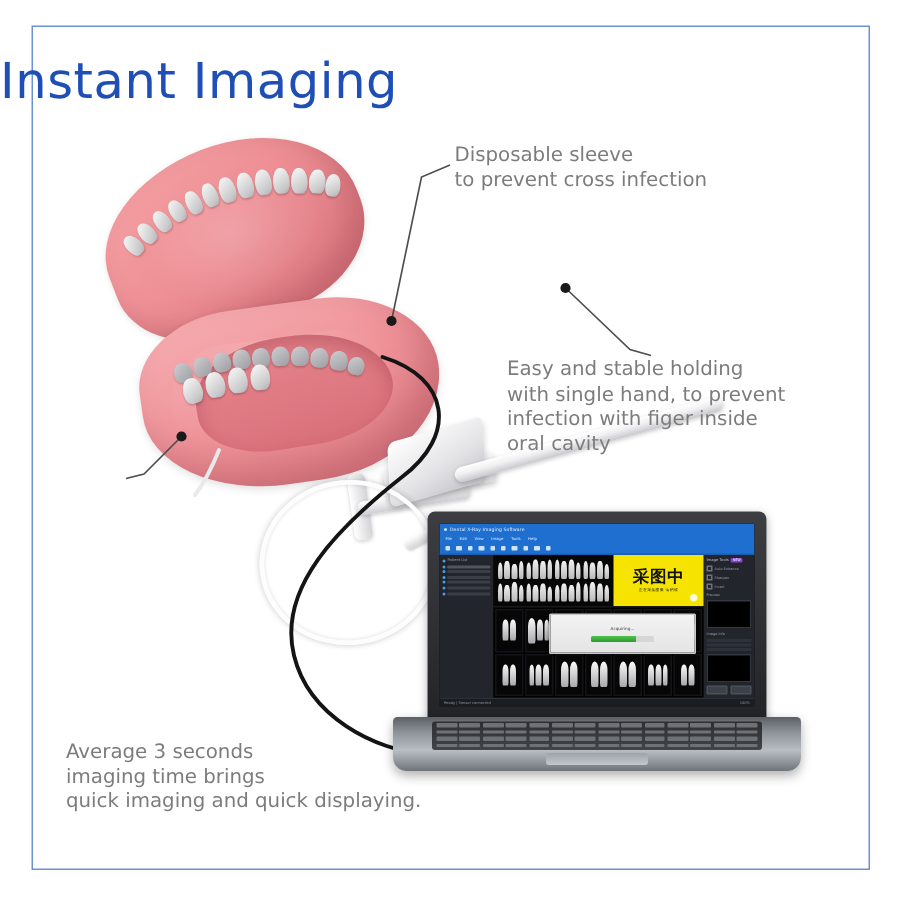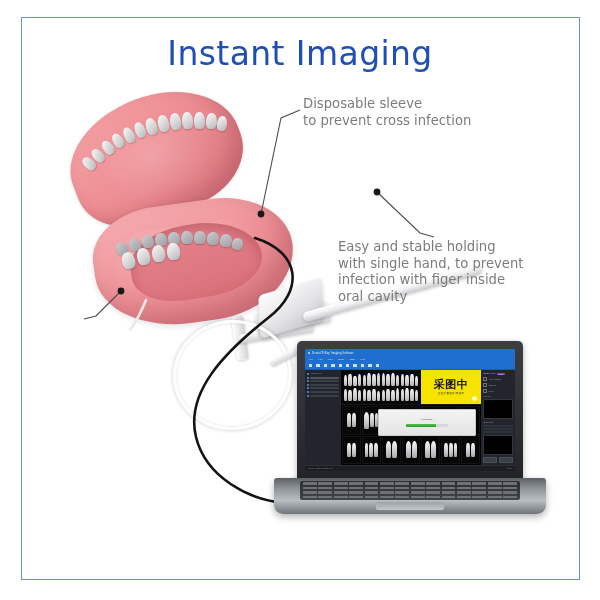--- a/index.html
+++ b/index.html
@@ -12,21 +12,21 @@
 
   
   .frame{
     position:absolute;left:21px;top:17px;width:559px;height:563px;
     border:1.6px solid #6a93cd;box-sizing:border-box;background:transparent;
     pointer-events:none;
   }
 
   
   .title{
-    position:absolute;left:0;top:34px;width:600px;text-align:center;
+    position:absolute;left:0;top:34px;width:600px;
     font-size:33px;font-weight:400;letter-spacing:.4px;
     color:#1f4fb6;font-family:"DejaVu Sans","Liberation Sans",sans-serif;
   }
 
   
   .note{
     position:absolute;color:#7c7c7c;font-size:13.2px;line-height:16.5px;
     font-family:"DejaVu Sans","Liberation Sans",sans-serif;white-space:pre-line;
   }
   .note-sleeve{left:303px;top:96px;width:225px;}
@@ -119,21 +119,21 @@
     background:linear-gradient(90deg,#ffffff,#d3d3d7);border-radius:4px;
     transform:rotate(-8deg);box-shadow:0 1px 3px rgba(0,0,0,.2);
   }
   .bite-plate{
     position:absolute;left:178px;top:237px;width:76px;height:9px;
     background:linear-gradient(180deg,#ffffff,#cfcfd3);border-radius:4px;
     transform:rotate(-9deg);box-shadow:0 1px 3px rgba(0,0,0,.22);
   }
 
   
-  .laptop{position:absolute;left:274px;top:341px;width:272px;height:178px;font-family:Liberation Serif, serif;}
+  .laptop{position:absolute;left:262px;top:341px;width:272px;height:178px;}
   .lid{
     position:absolute;left:23px;top:0;width:226px;height:140px;
     background:linear-gradient(180deg,#3c3e42,#222427);
     border-radius:5px 5px 2px 2px;box-shadow:0 2px 6px rgba(0,0,0,.3);
   }
   .screen{
     position:absolute;left:8px;top:8px;width:210px;height:122px;
     background:#12131a;overflow:hidden;border-radius:1px;
   }
   .base{
@@ -605,14 +605,17 @@
     </div>
     <div class="trackpad"></div>
   </div>
 
   <div class="note note-hold">Easy and stable holding
 with single hand, to prevent
 infection with figer inside
 oral cavity</div>
   <div class="note note-sleeve">Disposable sleeve
 to prevent cross infection</div>
+  <div class="note note-avg">Average 3 seconds
+imaging time brings
+quick imaging and quick displaying.</div>
 
 </div>
 
 </body></html>

